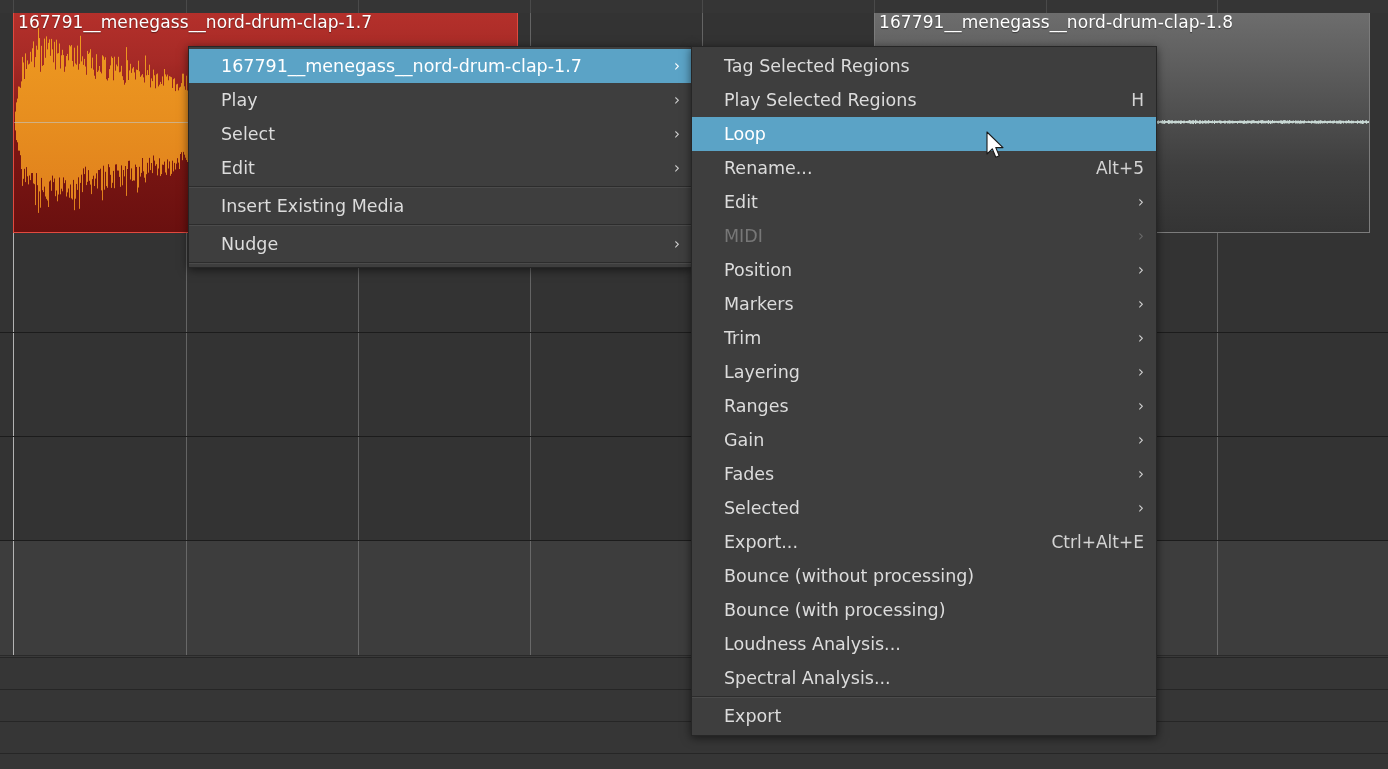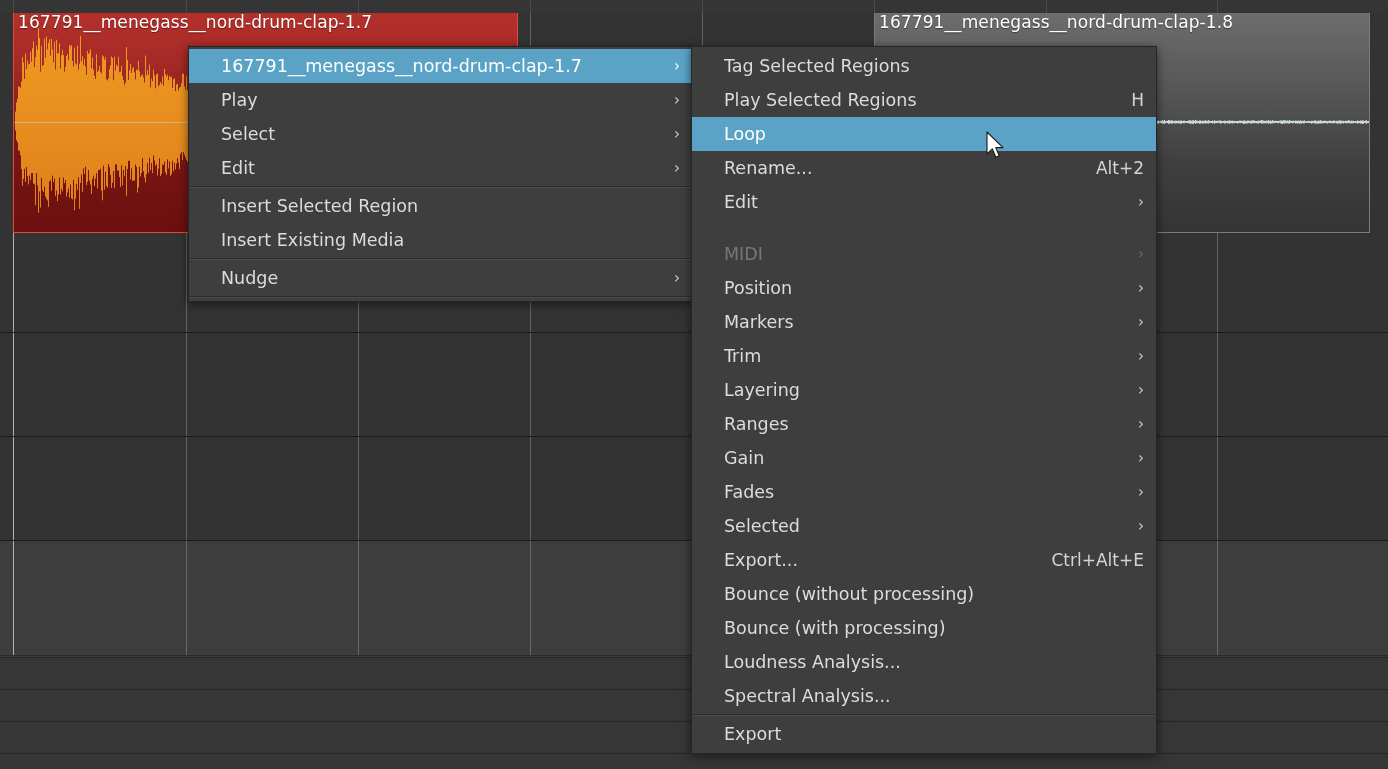--- a/index.html
+++ b/index.html
@@ -49,21 +49,21 @@
     position:relative;display:flex;align-items:center;
     height:34px;box-sizing:border-box;
     padding:0 12px 0 32px;
     color:#dcdcdc;font-size:17.5px;white-space:nowrap;
   }
   .mi .lbl{flex:0 0 auto;}
   .mi .accel{margin-left:auto;padding-left:28px;color:#d4d4d4;font-size:17px;}
   .mi .arrow{margin-left:auto;padding-left:20px;color:#d2d2d2;font-size:15px;line-height:1;}
   .mi.sel{background:#5ba3c6;color:#ffffff;}
   .mi.sel .arrow{color:#ffffff;}
-  .mi.dis{color:#777777;margin-top:18px;}
+  .mi.dis{color:#777777;}
   .mi.dis .arrow{color:#6a6a6a;}
   .sep{height:1px;background:#2c2c2c;border-bottom:1px solid #4b4b4b;margin:1px 0;}
 
   
   .cursor{position:absolute;width:20px;height:30px;pointer-events:none;}
 </style>
 </head>
 <body>
 
 <div id="root">
@@ -177,23 +177,20 @@
       <div class="mi">
         <span class="lbl">Select</span>
         <span class="arrow">›</span>
       </div>
       <div class="mi">
         <span class="lbl">Edit</span>
         <span class="arrow">›</span>
       </div>
       <div class="sep"></div>
       <div class="mi">
-        <span class="lbl">Insert Selected Region</span>
-      </div>
-      <div class="mi">
         <span class="lbl">Insert Existing Media</span>
       </div>
       <div class="sep"></div>
       <div class="mi">
         <span class="lbl">Nudge</span>
         <span class="arrow">›</span>
       </div>
       <div class="sep"></div>
     </div>
 
@@ -203,21 +200,21 @@
       </div>
       <div class="mi">
         <span class="lbl">Play Selected Regions</span>
         <span class="accel">H</span>
       </div>
       <div class="mi sel">
         <span class="lbl">Loop</span>
       </div>
       <div class="mi">
         <span class="lbl">Rename...</span>
-        <span class="accel">Alt+2</span>
+        <span class="accel">Alt+5</span>
       </div>
       <div class="mi">
         <span class="lbl">Edit</span>
         <span class="arrow">›</span>
       </div>
       <div class="mi dis">
         <span class="lbl">MIDI</span>
         <span class="arrow">›</span>
       </div>
       <div class="mi">

